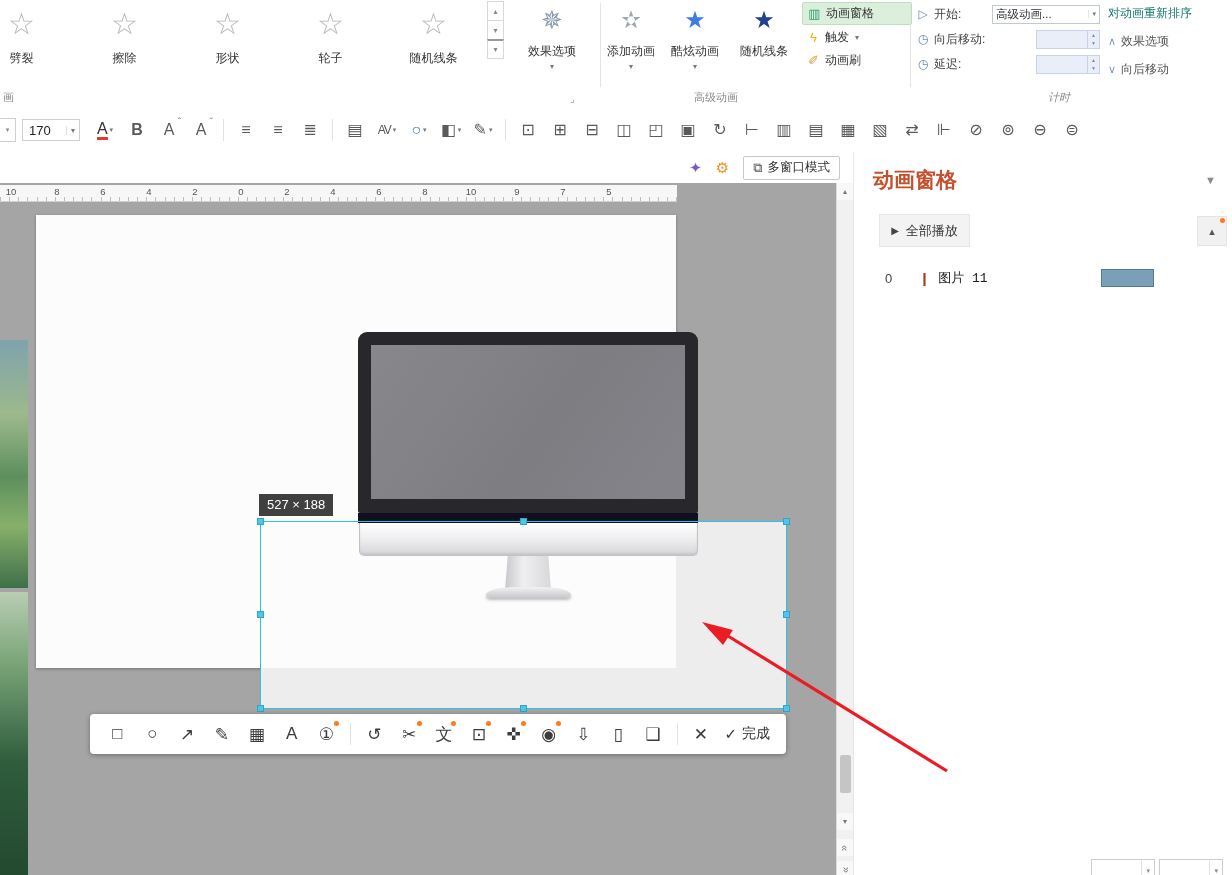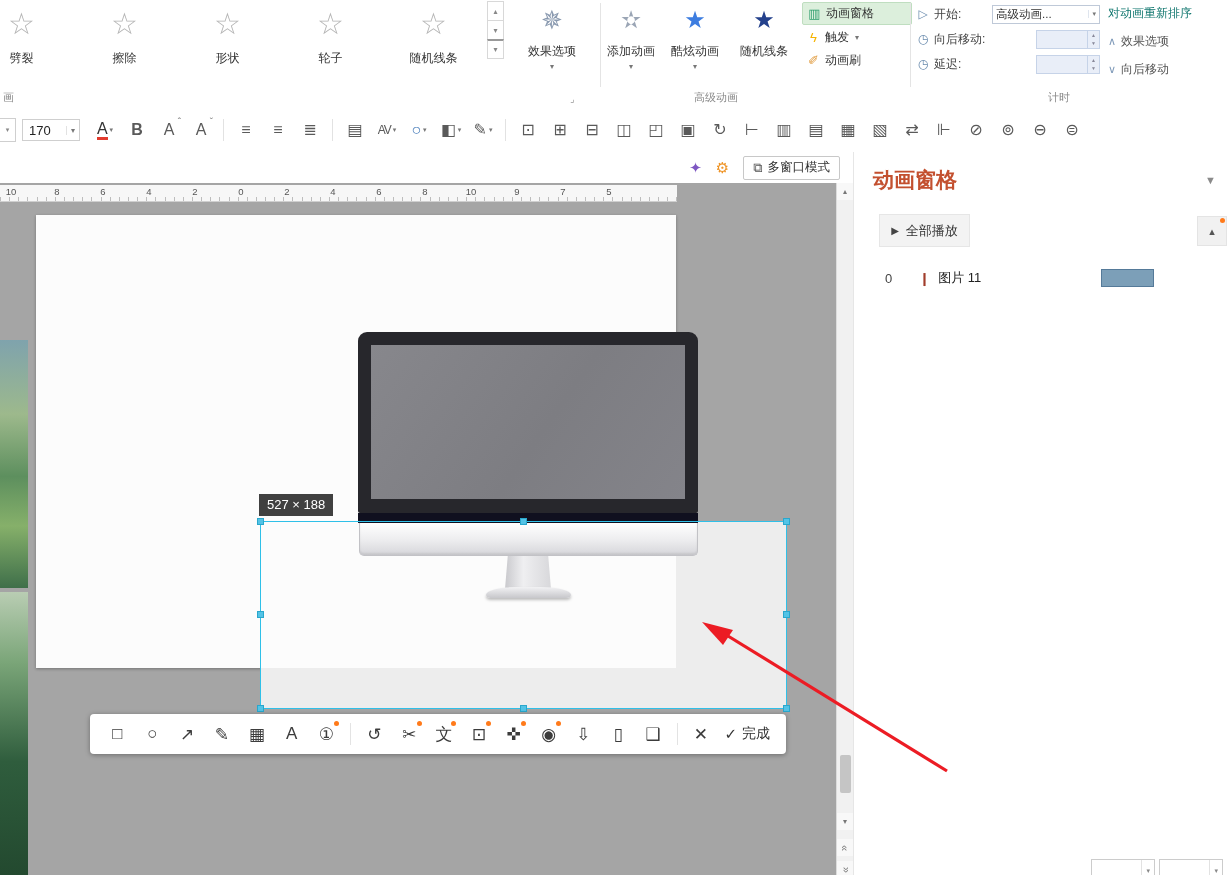--- a/index.html
+++ b/index.html
@@ -122,21 +122,21 @@
   .rp-chev{position:absolute;right:16px;top:22px;color:#8a8a8a;font-size:11px;}
   .rp-play{position:absolute;left:25px;top:62px;width:91px;height:33px;background:#f3f3f3;border:1px solid #e6e6e6;display:flex;align-items:center;justify-content:center;gap:7px;}
   .rp-play .ic{font-size:10px;color:#444;}
   .rp-play .t{font-size:13px;color:#333;}
   .rp-collapse{position:absolute;left:343px;top:64px;width:30px;height:30px;background:#f1f1f1;border:1px solid #e4e4e4;display:flex;align-items:center;justify-content:center;color:#555;font-size:11px;}
   .rp-collapse::after{content:"";position:absolute;top:1px;right:1px;width:5px;height:5px;border-radius:50%;background:#ff7a1a;}
   .ap-items{position:absolute;left:0;top:108px;width:379px;}
   .ap-row{position:relative;height:36px;display:flex;align-items:center;}
   .ap-idx{margin-left:31px;font-size:13px;color:#444;}
   .ap-ic{margin-left:27px;font-size:13px;color:#a13d2b;}
-  .ap-lb{margin-left:8px;font-size:13px;color:#222;}
+  .ap-lb{margin-left:8px;font-size:13px;color:#222;font-family:Liberation Mono, monospace;}
   .ap-bar{margin-left:auto;margin-right:79px;width:53px;height:18px;background:#7c9fb8;border:1px solid #557a99;box-sizing:border-box;}
   .pp-combo{position:absolute;bottom:-8px;width:62px;height:22px;border:1px solid #ccc;background:#fff;display:flex;align-items:center;justify-content:flex-end;}
   .pp-combo .dd{font-size:7px;color:#888;padding:0 4px;border-left:1px solid #e2e2e2;height:100%;display:flex;align-items:center;}
   .ppc1{left:237px;} .ppc2{left:305px;}
 
   
   .arrow-svg{position:absolute;left:0;top:0;width:1232px;height:875px;pointer-events:none;z-index:60;}
 </style>
 </head>
 <body>
@@ -259,21 +259,21 @@
       </div>
       <div class="re-row">
         <span class="ic">∨</span>
         <span class="t">向后移动</span>
       </div>
     </div>
 
     <span class="sec-label" style="left:3px;">画</span>
     <span class="launcher">⌟</span>
     <span class="sec-label" style="left:694px;">高级动画</span>
-    <span class="sec-label" style="left:1048px;">计时</span>
+    <span class="sec-label" style="left:1048px;font-style:italic;">计时</span>
   </div>
 
   <div class="t2">
     <div class="t2-sliver">
         <span>▾</span>
       </div>
     <div class="fsize">
       <span class="v">170</span>
       <span class="dd">▾</span>
     </div>

